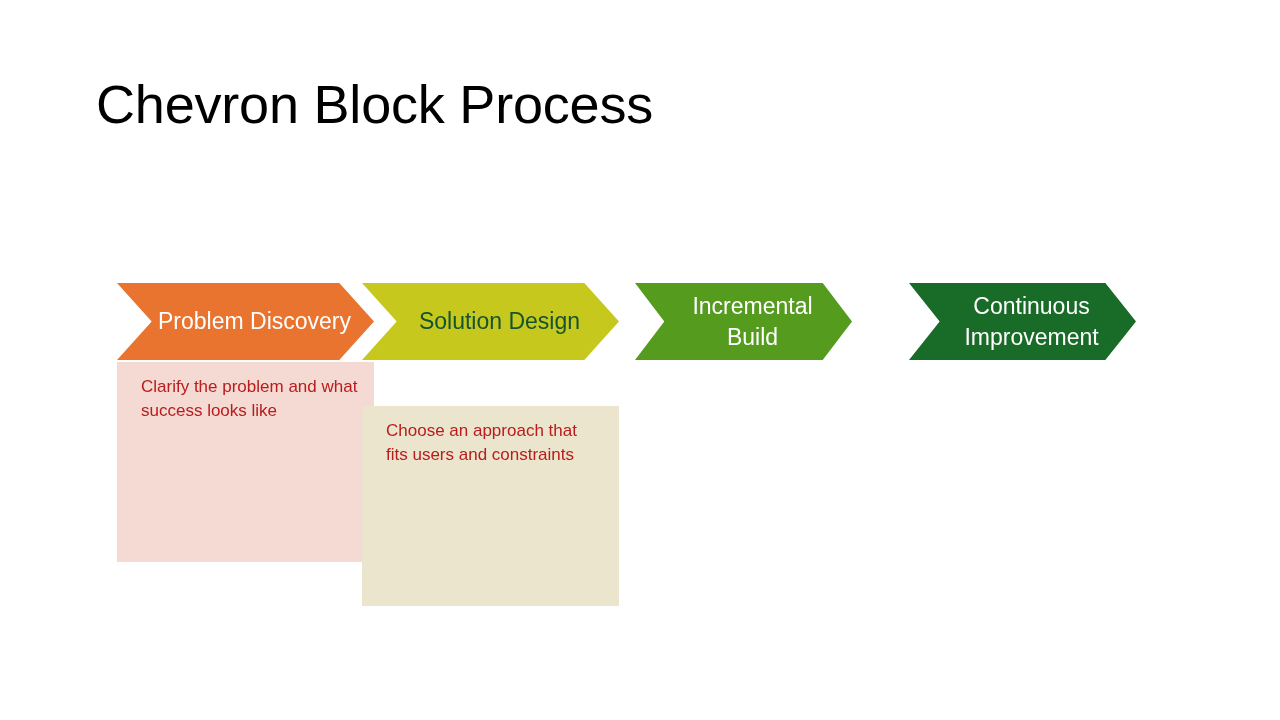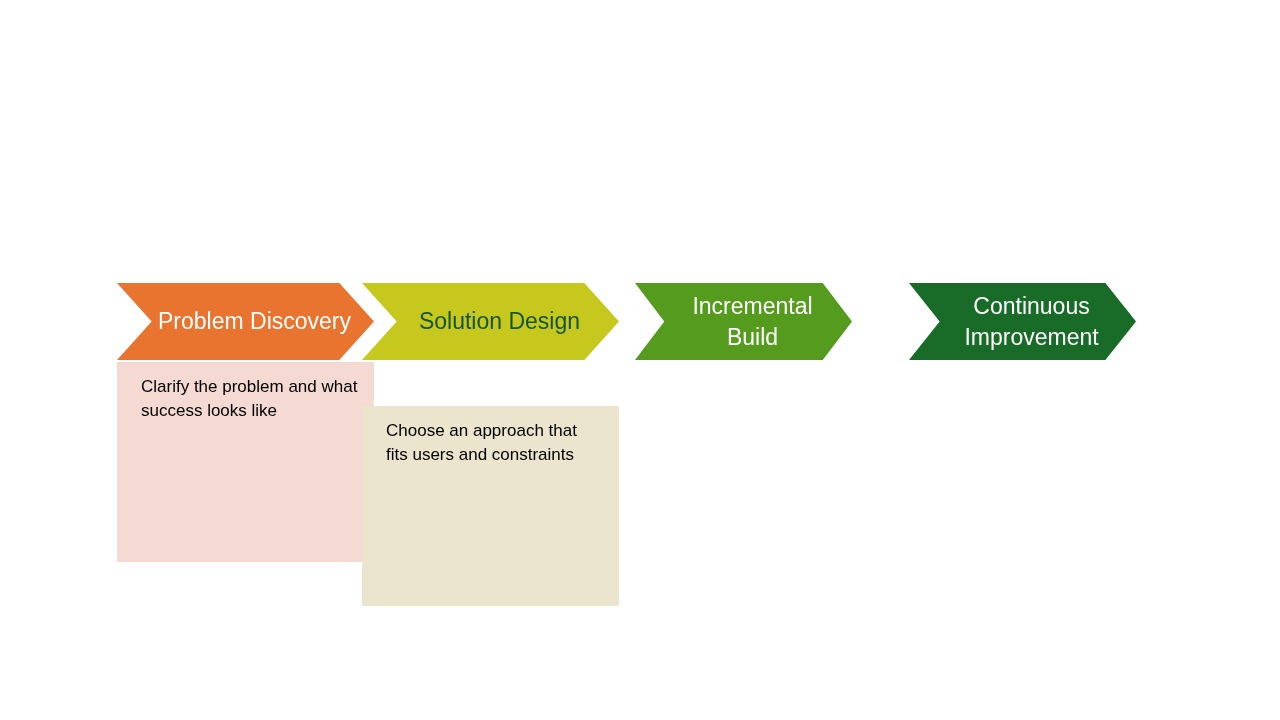--- a/index.html
+++ b/index.html
@@ -81,29 +81,30 @@
     position: absolute;
     top: 79px;
     height: 200px;
     box-sizing: border-box;
     padding: 13px 16px 0 24px;
   }
 
   .stage-body-text {
     font-size: 17px;
     line-height: 23.5px;
-    color: #000000;
+    color: #b91c1c;
     font-weight: 400;
   }
 </style>
 </head>
 <body>
 
 <div id="slide">
 
+  <div id="slide-title">Chevron Block Process</div>
 
   <div id="process-row">
       <div class="stage" style="left: 88px; width: 257px; margin-left: 29px;">
         <div class="stage-header" style="background: rgb(232, 116, 47);">
           <div class="stage-header-label" style="color: rgb(255, 255, 255);">Problem Discovery</div>
         </div>
         <div class="stage-body" style="background: rgb(245, 217, 211); left: 0px; width: 257px;">
           <div class="stage-body-text">Clarify the problem and what success looks like</div>
         </div>
       </div>

